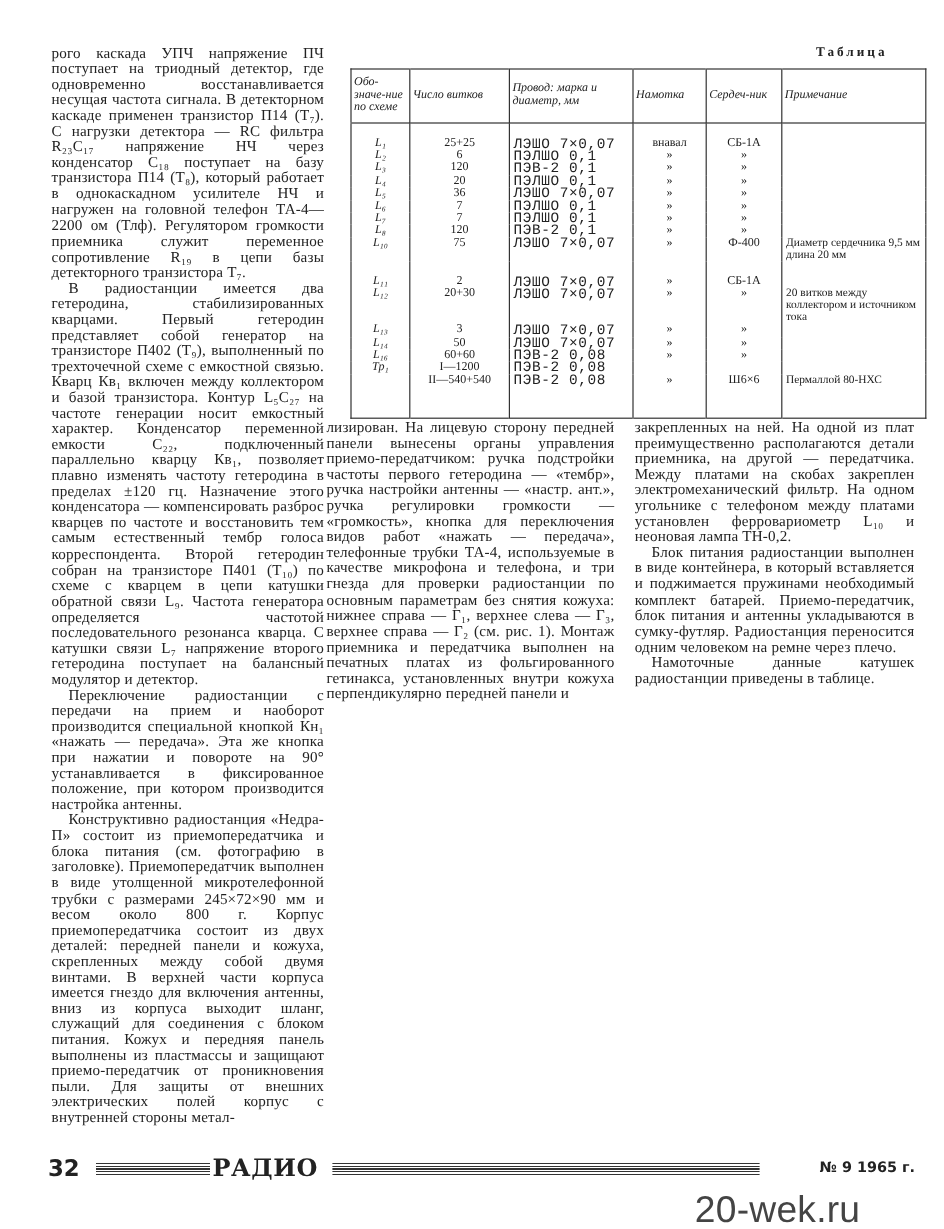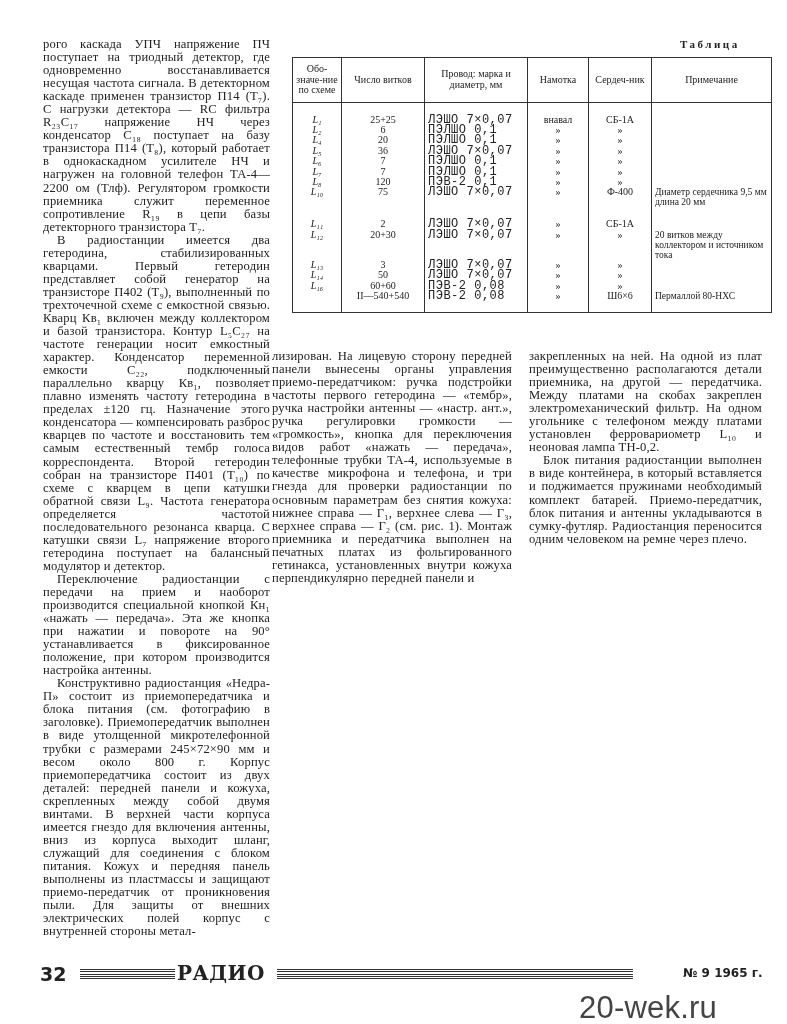--- a/index.html
+++ b/index.html
@@ -23,33 +23,33 @@
     letter-spacing: 2.5px; font-weight: bold;
   }
   #coil-table {
     position: absolute; left: 292px; top: 57px; width: 480px;
     border-collapse: collapse; font-size: 10px; line-height: 10.4px;
     border: 1.5px solid #333;
   }
   #coil-table th {
     font-weight: normal; font-size: 10px; line-height: 10.5px;
     border-right: 1px solid #333; border-bottom: 1.5px solid #333;
-    padding: 6px 2px; text-align: center; vertical-align: middle;
+    padding: 6px 2px; text-align: left; vertical-align: middle; font-style: italic;
   }
   #coil-table th:last-child, #coil-table td:last-child { border-right: none; }
   #coil-table td {
     border-right: 1px solid #333; padding: 0 3px; vertical-align: top;
     text-align: center; white-space: nowrap;
   }
   #coil-table td.wire { text-align: left; font-family: "Liberation Mono", "DejaVu Sans Mono", monospace; font-size: 12px; letter-spacing: 0.5px; }
   #coil-table td.note { text-align: left; white-space: normal; font-size: 9.5px; line-height: 10px; margin-left: 29px; }
   #coil-table td.des { font-style: italic; }
   #coil-table tr.first td { padding-top: 12px; }
   #coil-table tr.gap td { padding-top: 12px; }
-  #coil-table tr.last td { padding-bottom: 11px; }
+  #coil-table tr.last td { padding-bottom: 26px; }
 
   #footer { position: absolute; left: 40px; top: 963px; width: 740px; height: 24px; }
   #page-number { position: absolute; left: 0; top: 0; font-family: "DejaVu Sans", sans-serif; font-weight: bold; font-size: 19px; text-align: center; }
   .rule {
     position: absolute; top: 6px; height: 11px;
     background: repeating-linear-gradient(to bottom, #333 0, #333 1px, #fff 1px, #fff 2.3px);
   }
   #rule-left { left: 40px; width: 95px; }
   #rule-right { left: 237px; width: 356px; }
   #magazine-name {
@@ -96,20 +96,28 @@
       </tr>
       <tr>
         <td class="des">L₂</td>
         <td>6</td>
         <td class="wire">ПЭЛШО 0,1</td>
         <td>»</td>
         <td>»</td>
         <td class="note"></td>
       </tr>
       <tr>
+        <td class="des">L₃</td>
+        <td>120</td>
+        <td class="wire">ПЭВ-2 0,1</td>
+        <td>»</td>
+        <td>»</td>
+        <td class="note"></td>
+      </tr>
+      <tr>
         <td class="des">L₄</td>
         <td>20</td>
         <td class="wire">ПЭЛШО 0,1</td>
         <td>»</td>
         <td>»</td>
         <td class="note"></td>
       </tr>
       <tr>
         <td class="des">L₅</td>
         <td>36</td>
@@ -181,40 +189,49 @@
         <td>»</td>
         <td>»</td>
         <td class="note"></td>
       </tr>
       <tr>
         <td class="des">L₁₆</td>
         <td>60+60</td>
         <td class="wire">ПЭВ-2 0,08</td>
         <td>»</td>
         <td>»</td>
+        <td class="note"></td>
+      </tr>
+      <tr>
+        <td class="des">Тр₁</td>
+        <td>I—1200</td>
+        <td class="wire">ПЭВ-2 0,08</td>
+        <td></td>
+        <td></td>
         <td class="note"></td>
       </tr>
       <tr class="last">
         <td class="des"></td>
         <td>II—540+540</td>
         <td class="wire">ПЭВ-2 0,08</td>
         <td>»</td>
         <td>Ш6×6</td>
         <td class="note">Пермаллой 80-НХС</td>
       </tr>
     </tbody>
 </table>
 
 <div id="col2" class="col">
   <p class="noindent">лизирован. На лицевую сторону передней панели вынесены органы управления приемо-передатчиком: ручка подстройки частоты первого гетеродина — «тембр», ручка настройки антенны — «настр. ант.», ручка регулировки громкости — «громкость», кнопка для переключения видов работ «нажать — передача», телефонные трубки ТА-4, используемые в качестве микрофона и телефона, и три гнезда для проверки радиостанции по основным параметрам без снятия кожуха: нижнее справа — Г₁, верхнее слева — Г₃, верхнее справа — Г₂ (см. рис. 1). Монтаж приемника и передатчика выполнен на печатных платах из фольгированного гетинакса, установленных внутри кожуха перпендикулярно передней панели и</p>
 </div>
 
 <div id="col3" class="col">
   <p class="noindent">закрепленных на ней. На одной из плат преимущественно располагаются детали приемника, на другой — передатчика. Между платами на скобах закреплен электромеханический фильтр. На одном угольнике с телефоном между платами установлен ферровариометр L₁₀ и неоновая лампа ТН-0,2.</p>
   <p>Блок питания радиостанции выполнен в виде контейнера, в который вставляется и поджимается пружинами необходимый комплект батарей. Приемо-передатчик, блок питания и антенны укладываются в сумку-футляр. Радиостанция переносится одним человеком на ремне через плечо.</p>
+  <p>Намоточные данные катушек радиостанции приведены в таблице.</p>
 </div>
 
 <div id="footer">
   <span id="page-number">32</span>
   <div id="rule-left" class="rule"></div>
   <span id="magazine-name">РАДИО</span>
   <div id="rule-right" class="rule"></div>
   <span id="issue">№ 9 1965 г.</span>
 </div>
 

